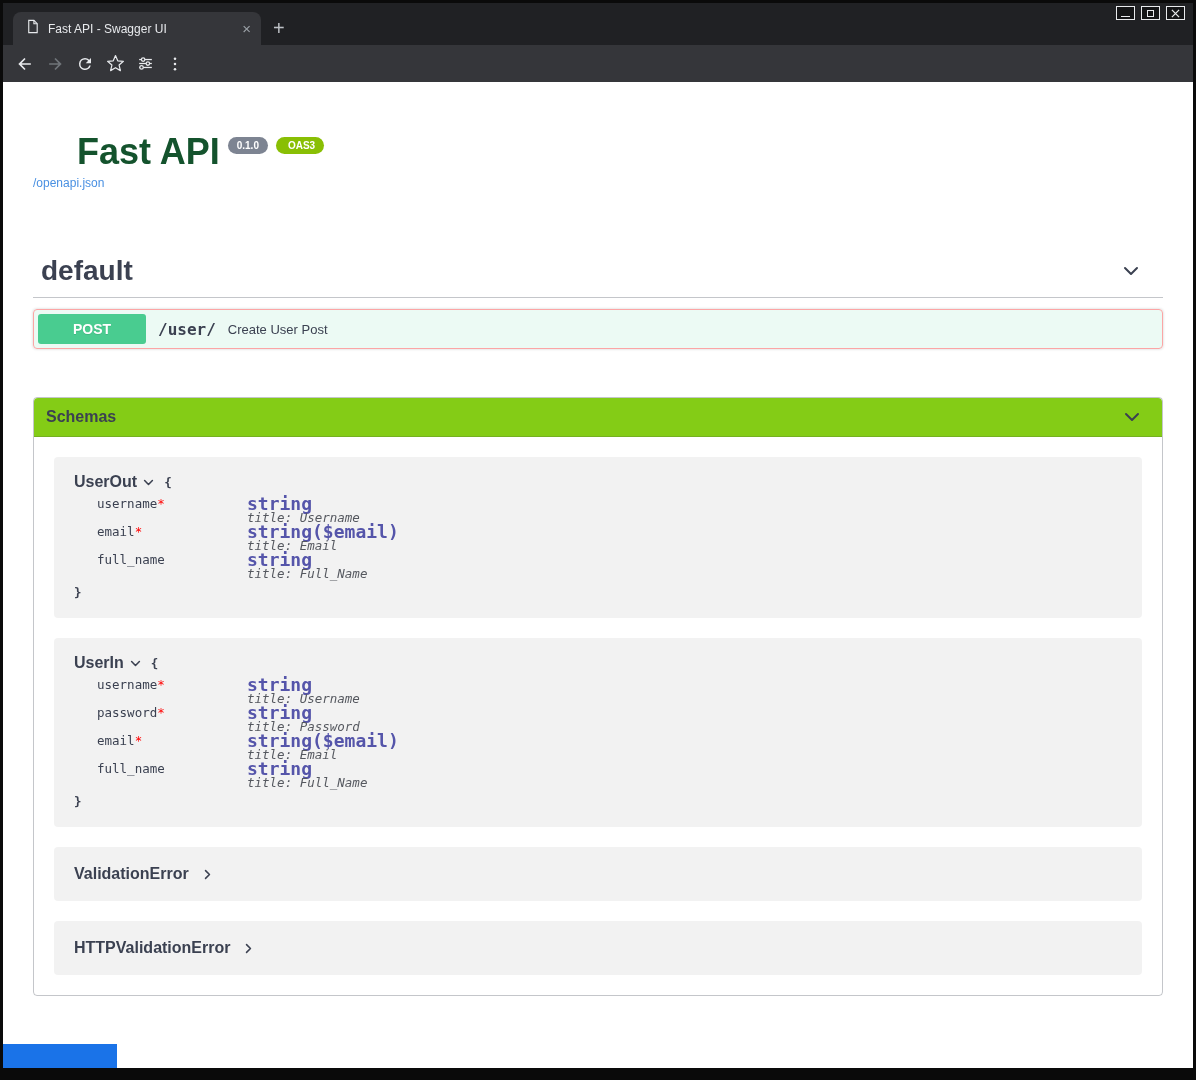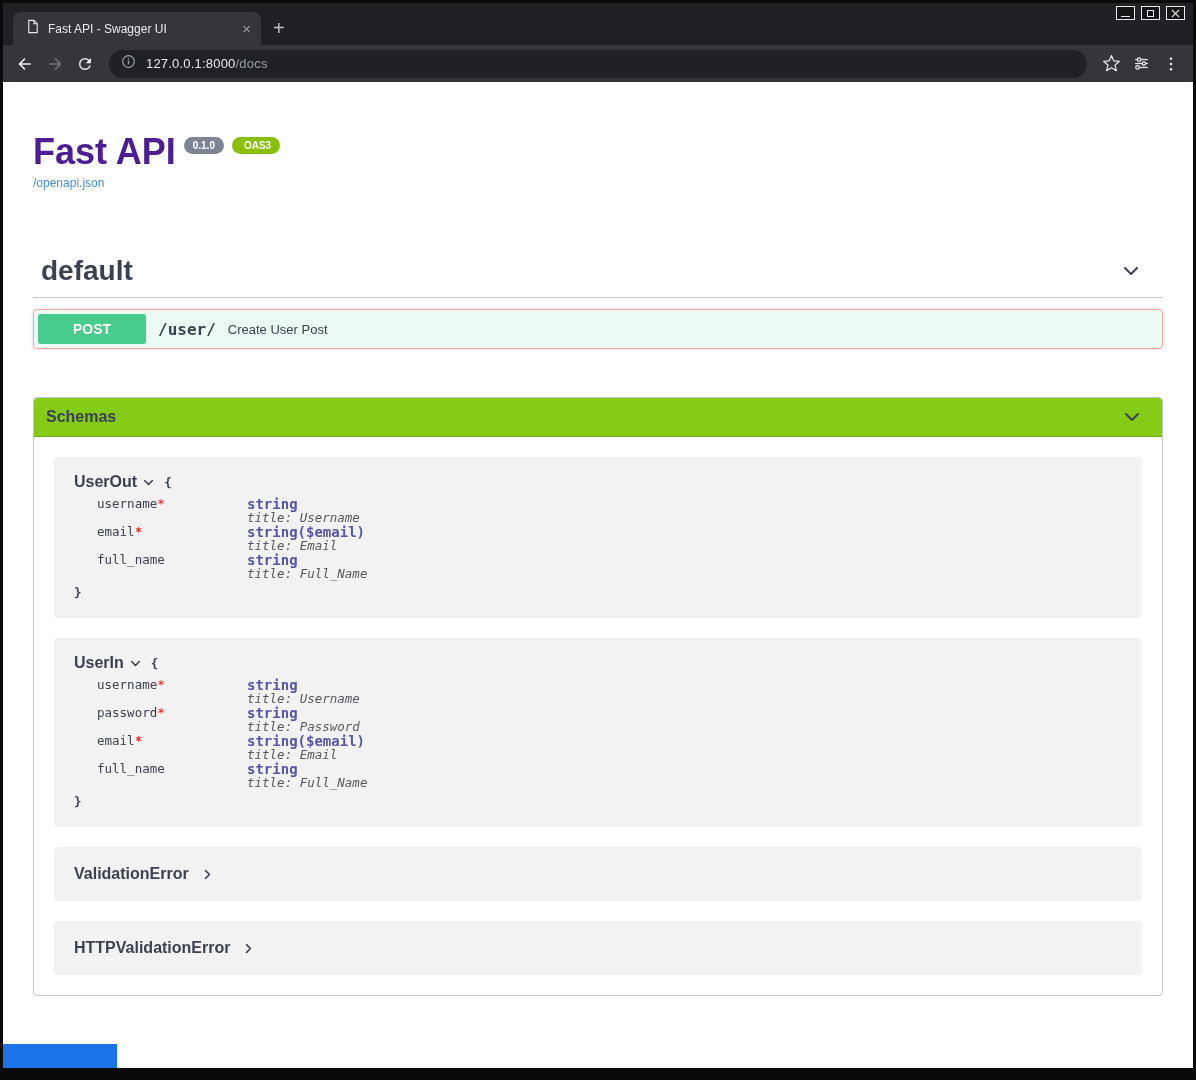--- a/index.html
+++ b/index.html
@@ -33,21 +33,21 @@
             display:flex; align-items:center; padding:0 12px; gap:10px; cursor:text; }
   .url-text { font-size:13px; color:#e8eaed; letter-spacing:.2px; }
   .url-path { color:#9aa0a6; }
 
   
   .page { flex:1; background:#fff; overflow:hidden; }
   .swagger { padding:0 30px; color:#3b4151; }
 
   .api-info { margin-top:50px; }
   .api-title { display:flex; align-items:flex-start; gap:8px; }
-  .api-title-text { font-size:36px; line-height:40px; font-weight:700; color:#4c1d95; }
+  .api-title-text { font-size:36px; line-height:40px; font-weight:700; color:#14532d;margin-left:44px; }
   .badge { display:inline-block; font-size:10px; font-weight:700; color:#fff;
            padding:3px 9px; border-radius:57px; margin-top:5px; }
   .badge.version { background:#7d8492; }
   .badge.oas { background:#89bf04;padding-left:12px; }
   .spec-link { display:inline-block; margin-top:4px; font-size:12px; color:#4990e2;
                text-decoration:none; cursor:pointer; }
 
   .tag-section { margin-top:56px; }
   .opblock-tag { display:flex; justify-content:space-between; align-items:center;
                  padding:8px 22px 10px 8px; border-bottom:1px solid rgba(59,65,81,.3); cursor:pointer; }
@@ -79,21 +79,21 @@
   .brace { font-family:"DejaVu Sans Mono", monospace; font-weight:700; font-size:12.5px;
            color:#3b4151; }
   .model-head .brace { margin-left:4px; }
   .close-brace { margin-top:4px; }
 
   .props { margin:6px 0 0 23px; border-collapse:collapse; }
   .props td { vertical-align:top; padding:0; }
   .prop-name { width:150px; font-family:"DejaVu Sans Mono", monospace; font-size:12.5px;
                line-height:14px; font-weight:400; color:#3b4151; padding-right:12px !important; }
   .star { color:#ff0000; }
-  .prop-typeline { font-family:"DejaVu Sans Mono", monospace; font-size:14px; line-height:14px;
+  .prop-typeline { font-family:"DejaVu Sans Mono", monospace; font-size:18px; line-height:14px;
                    font-weight:700; color:#5555aa; }
   .prop-title { font-family:"DejaVu Sans Mono", monospace; font-size:12.5px; line-height:14px;
                 font-style:italic; color:#55585f; }
 
   .model-box.collapsed { display:flex; align-items:center; gap:12px; padding:18px 20px; cursor:pointer; }
 
   
   .status-bubble { position:absolute; left:0; bottom:12px; width:114px; height:24px;
                    background:#1a73e8; }
   .bottom-strip { height:12px; background:#0a0a0a; flex:0 0 auto; }
@@ -142,30 +142,20 @@
     </div>
     <div class="tool-icon">
       <svg width="20" height="20" viewBox="0 0 24 24">
           <path d="M5 11h11.17l-4.88-4.88L12.7 4.7 20 12l-7.3 7.3-1.41-1.42L16.17 13H5z" fill="#70757a"></path>
         </svg>
     </div>
     <div class="tool-icon">
       <svg width="18" height="18" viewBox="0 0 24 24">
           <path d="M17.65 6.35A7.95 7.95 0 0 0 12 4a8 8 0 1 0 7.73 10h-2.08A6 6 0 1 1 12 6c1.66 0 3.14.69 4.22 1.78L13 11h7V4l-2.35 2.35z" fill="#e8eaed"></path>
         </svg>
-    </div>
-    <div class="urlbar">
-      <span>
-        <svg width="15" height="15" viewBox="0 0 16 16">
-            <circle cx="8" cy="8" r="6.2" fill="none" stroke="#9aa0a6" stroke-width="1.3"></circle>
-            <rect x="7.3" y="7" width="1.4" height="4" fill="#9aa0a6"></rect>
-            <rect x="7.3" y="4.4" width="1.4" height="1.5" fill="#9aa0a6"></rect>
-          </svg>
-      </span>
-      <span class="url-text"><span>127.0.0.1:8000</span><span class="url-path">/docs</span></span>
     </div>
     <div class="tool-icon">
       <svg width="19" height="19" viewBox="0 0 24 24">
           <path d="M12 17.27 18.18 21l-1.64-7.03L22 9.24l-7.19-.61L12 2 9.19 8.63 2 9.24l5.46 4.73L5.82 21 12 17.27z" fill="none" stroke="#e8eaed" stroke-width="1.5" stroke-linejoin="round"></path>
         </svg>
     </div>
     <div class="tool-icon">
       <svg width="19" height="19" viewBox="0 0 24 24">
         <g stroke="#e8eaed" stroke-width="1.6" fill="#35363a">
           <line x1="4" y1="7" x2="20" y2="7"></line>

